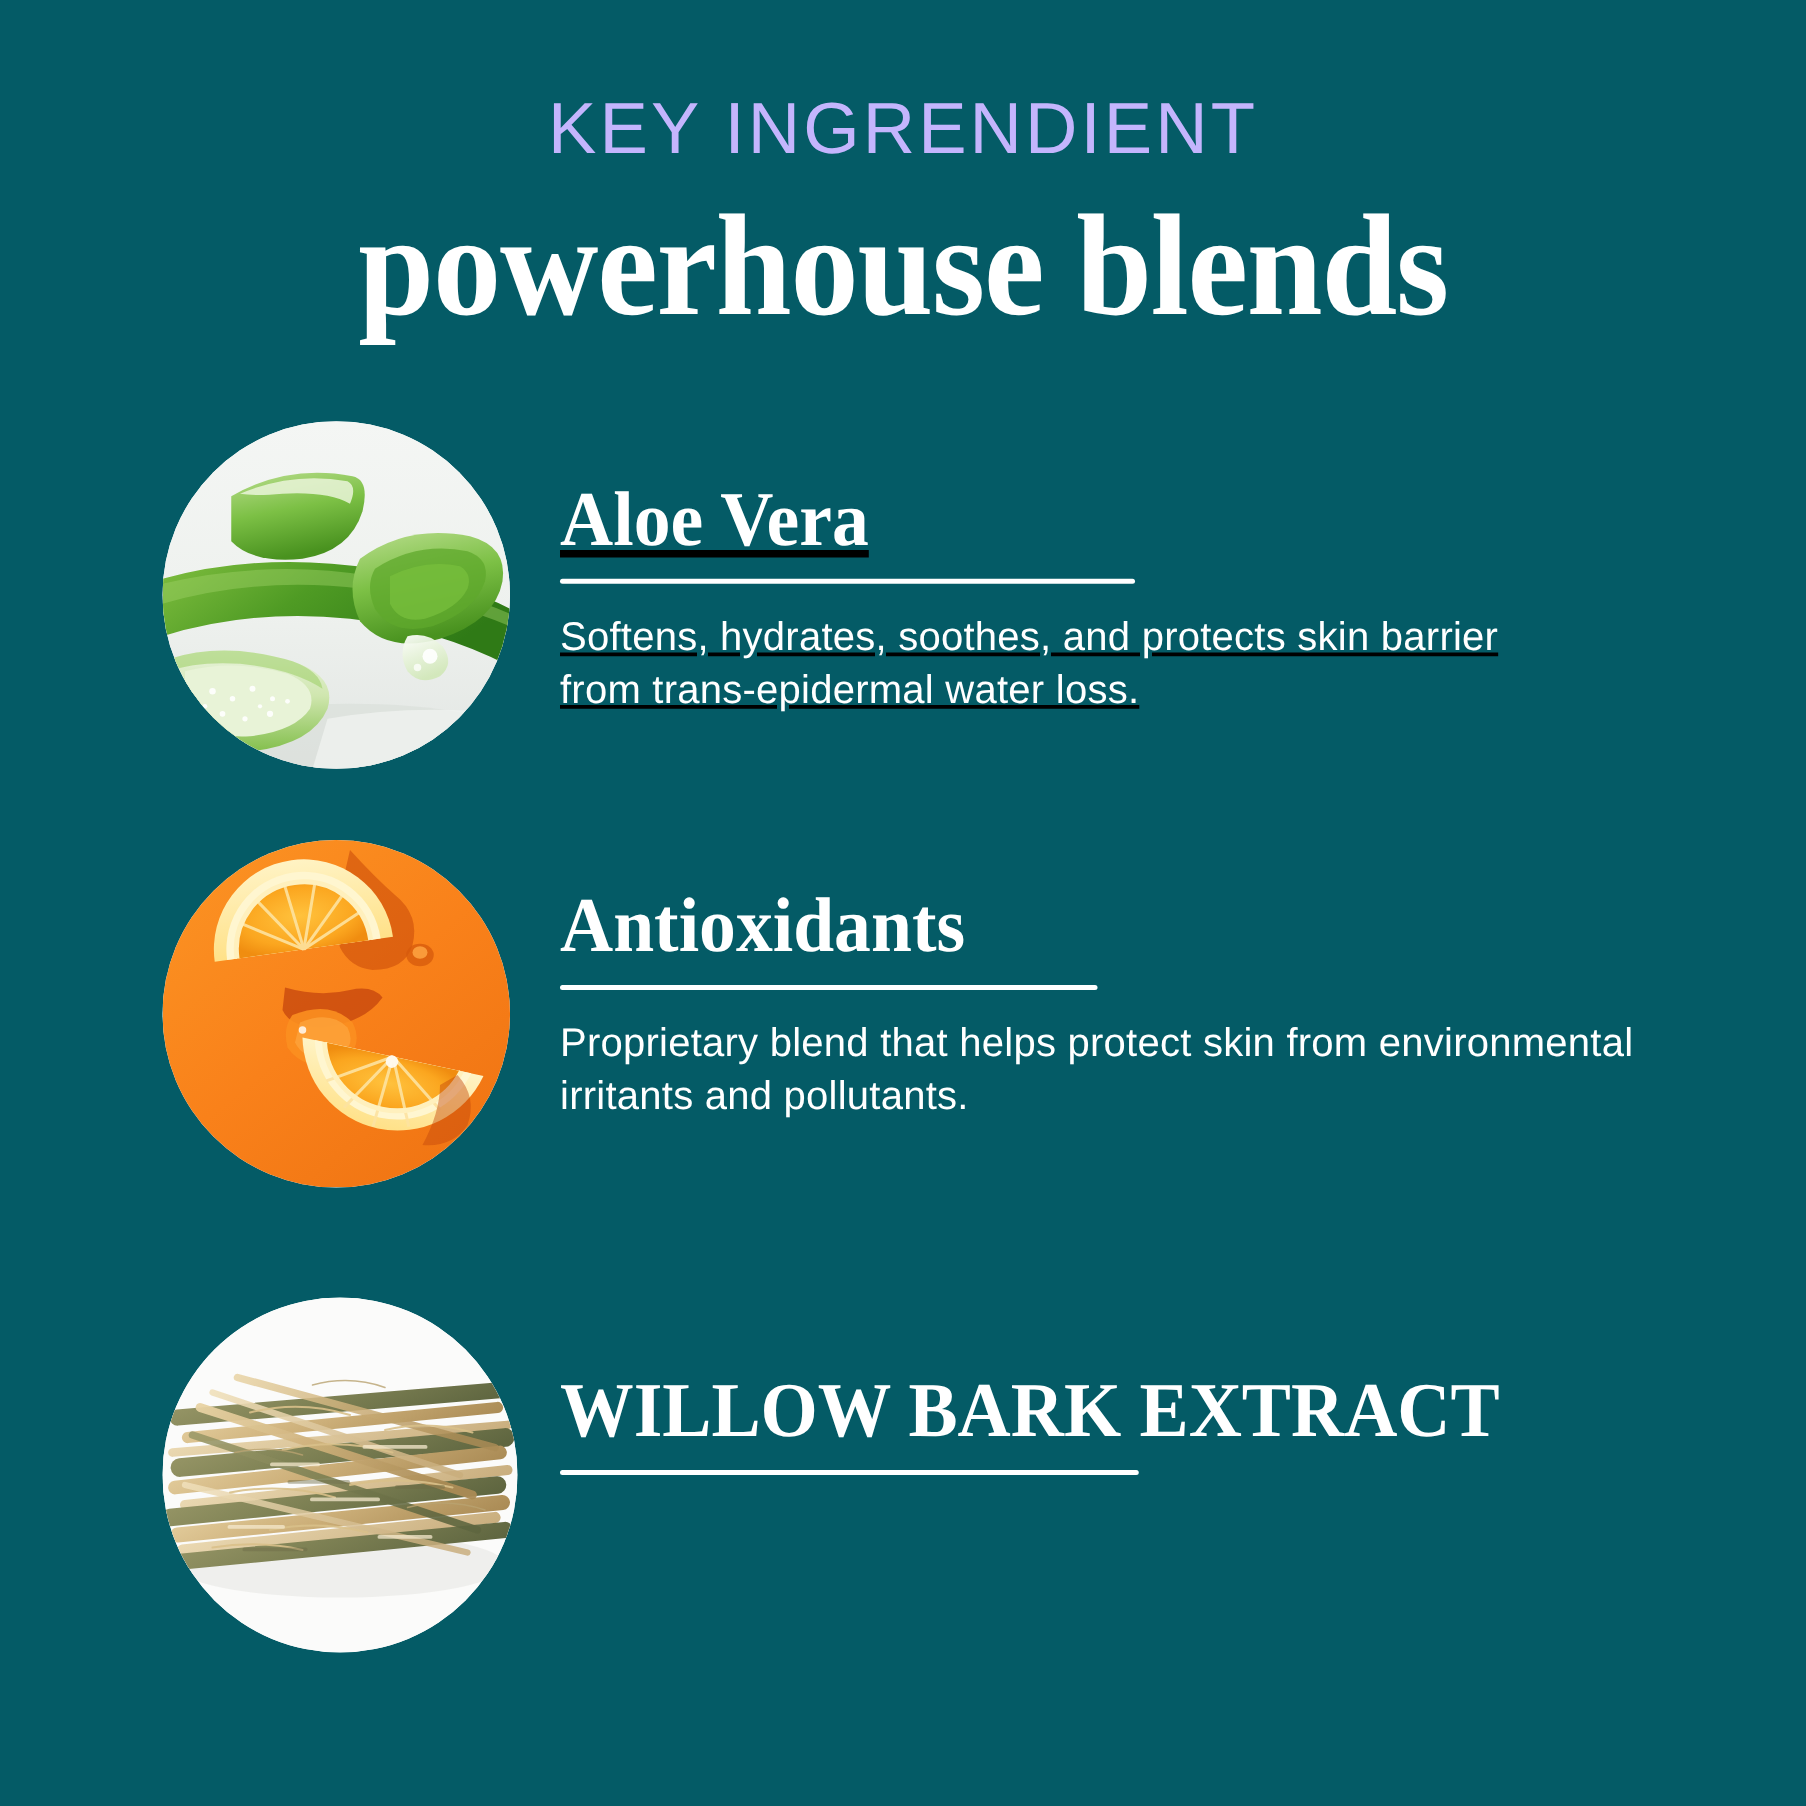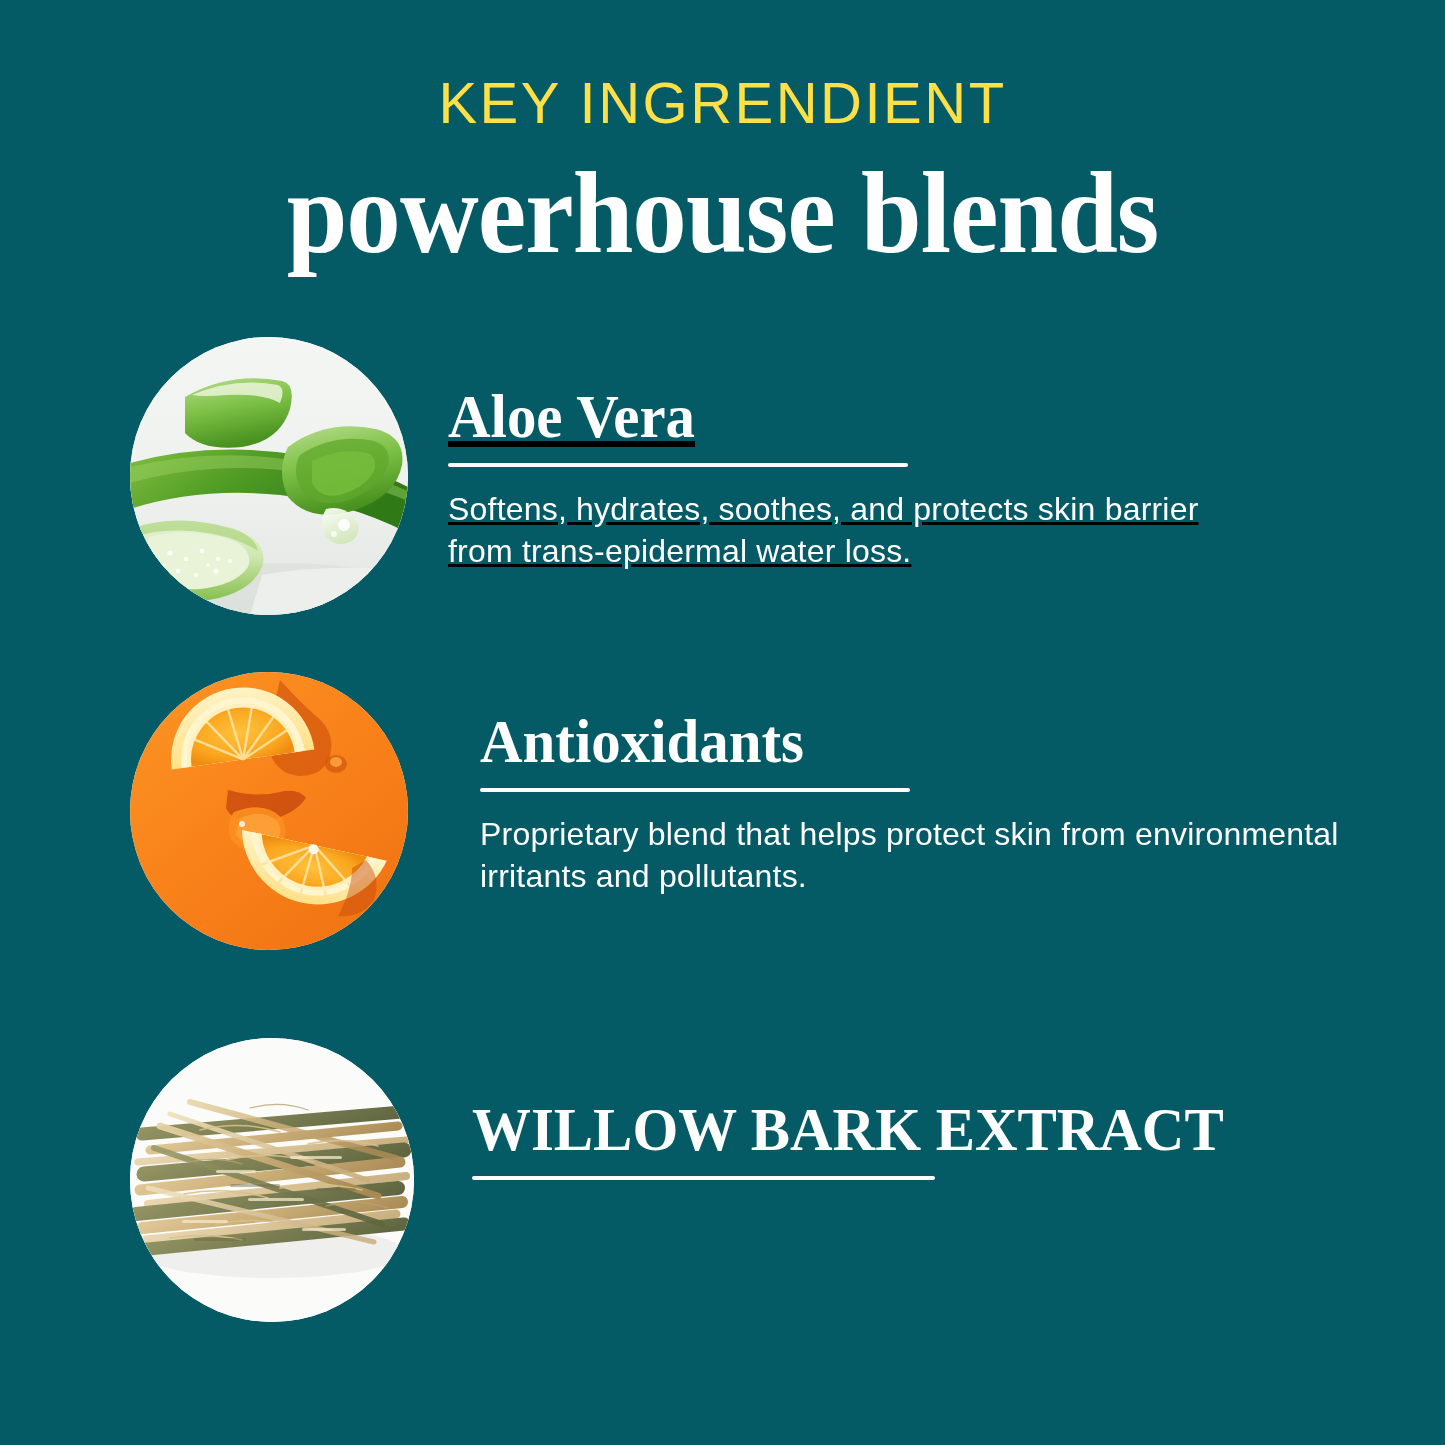--- a/index.html
+++ b/index.html
@@ -19,21 +19,21 @@
 
   
   .header { position:absolute; top:0; left:0; width:1445px; text-align:center; }
 
   .eyebrow {
     margin-top:74px;
     font-family:"Liberation Sans", sans-serif;
     font-size:58px;
     font-weight:400;
     letter-spacing:2.5px;
-    color:#fde047;
+    color:#c4b5fd;
     line-height:1;
   }
 
   .headline {
     margin-top:22px;
     font-family:"Liberation Serif", serif;
     font-weight:700;
     font-size:116px;
     color:#ffffff;
     line-height:1.02;
@@ -54,22 +54,22 @@
     overflow:hidden;
     background:#ffffff;
   }
   .thumb-sm { width:278px; height:278px; top:0; }
   .thumb-lg { width:284px; height:284px; top:0; }
 
   .thumb svg { display:block; width:100%; height:100%; }
 
   .content { position:absolute; left:448px; width:880px; }
   .content-1 { top:48px;text-decoration:underline; }
-  .content-2 { top:38px;margin-left:32px; }
-  .content-3 { top:60px;margin-left:24px; }
+  .content-2 { top:38px; }
+  .content-3 { top:60px; }
 
   .ing-title {
     font-family:"Liberation Serif", serif;
     font-weight:700;
     color:#ffffff;
     line-height:1.0;
     transform:scaleX(0.95);
     transform-origin:left center;
     white-space:nowrap;
   }

